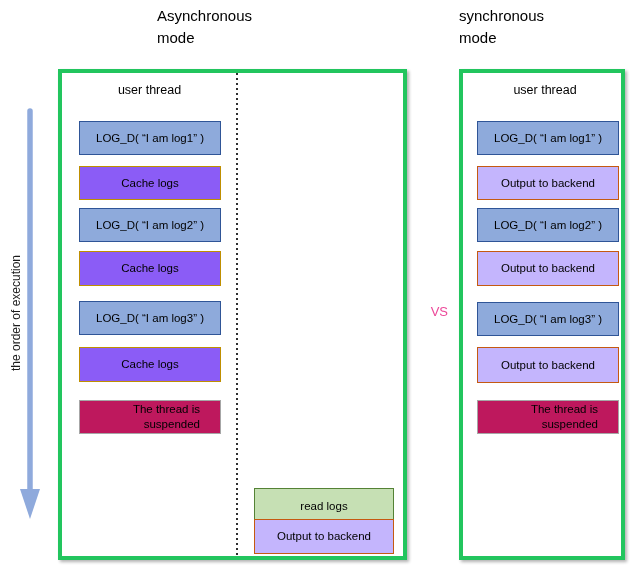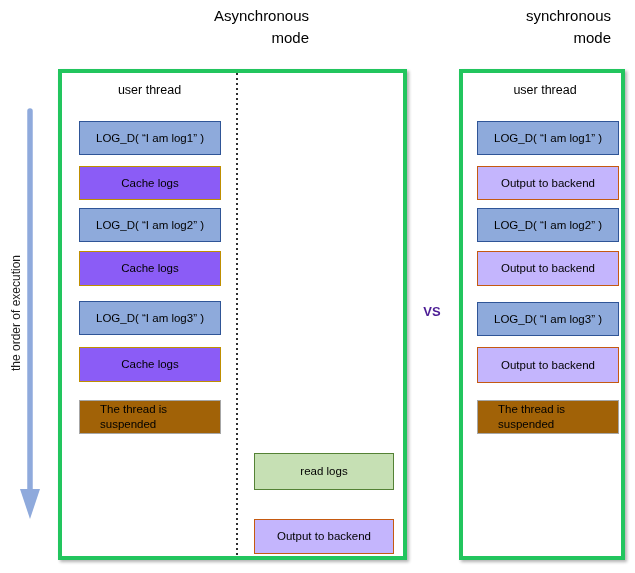--- a/index.html
+++ b/index.html
@@ -1,35 +1,35 @@
 <!DOCTYPE html>
 <html><head>
 <meta charset="utf-8">
 <style>
   html,body{margin:0;padding:0;background:#fff;}
   body{width:635px;height:573px;position:relative;font-family:"Liberation Sans",sans-serif;color:#000;overflow:hidden;}
-  .title{position:absolute;text-align:right;font-size:15px;line-height:22px;}
+  .title{position:absolute;text-align:left;font-size:15px;line-height:22px;}
   .title span{display:block;}
   .panel{position:absolute;box-sizing:border-box;background:#fff;border:4px solid #22c55e;box-shadow:2px 2px 3px rgba(0,0,0,0.30);}
   .panel-async{left:58px;top:69px;width:349px;height:491px;}
   .panel-sync{left:459px;top:69px;width:166px;height:491px;}
   .divider{position:absolute;left:174px;top:0;bottom:0;width:2px;
     background:repeating-linear-gradient(to bottom,#2e2e2e 0px,#2e2e2e 1.6px,transparent 1.6px,transparent 5px);}
   .hdr{position:absolute;top:10px;text-align:center;font-size:12.5px;}
   .hdr-left{left:0;width:175px;}
   .hdr-right{left:175px;width:172px;}
   .hdr-sync{left:0;width:164px;}
-  .box{position:absolute;box-sizing:border-box;width:142px;border:1.5px solid;display:flex;align-items:center;justify-content:center;text-align:left;font-size:11.5px;line-height:1.3;}
+  .box{position:absolute;box-sizing:border-box;width:142px;border:1.5px solid;display:flex;align-items:center;justify-content:center;text-align:right;font-size:11.5px;line-height:1.3;}
   .b-blue{background:#8EAADB;border-color:#2F5597;}
   .b-yellow{background:#8b5cf6;border-color:#BF8F00;}
   .b-orange{background:#c4b5fd;border-color:#C55A11;}
   .b-green{background:#C6E0B4;border-color:#548235;}
-  .b-gray{background:#a16207;border-color:#A6A6A6;}
+  .b-gray{background:#be185d;border-color:#A6A6A6;}
   .narrow{max-width:100px;display:inline-block;}
-  .vs{position:absolute;left:416px;top:304px;width:32px;text-align:center;font-size:13px;color:#4c1d95;font-weight:bold;}
+  .vs{position:absolute;left:416px;top:304px;width:32px;text-align:right;font-size:13px;color:#ec4899;}
   .arrow-svg{position:absolute;left:13px;top:105px;}
   .exec-label{position:absolute;left:16px;top:313px;transform:translate(-50%,-50%) rotate(-90deg);white-space:nowrap;font-size:12px;color:#1a1a1a;}
 </style>
 </head>
 <body>
 
 <div>
 
   <div class="title" style="left:157px;top:5px;width:152px;">
     <span>Asynchronous</span>
@@ -67,21 +67,21 @@
     <div class="box b-blue" style="left:17px;top:228px;height:34px;">
       <span>LOG_D( “I am log3” )</span>
     </div>
     <div class="box b-yellow" style="left:17px;top:274px;height:35px;">
       <span>Cache logs</span>
     </div>
     <div class="box b-gray" style="left:17px;top:327px;height:34px;">
       <span class="narrow">The thread is suspended</span>
     </div>
 
-    <div class="box b-green" style="left:192px;top:380px;width:140px;height:37px;">
+    <div class="box b-green" style="left:192px;top:415px;width:140px;height:37px;">
       <span>read logs</span>
     </div>
     <div class="box b-orange" style="left:192px;top:446px;width:140px;height:35px;">
       <span>Output to backend</span>
     </div>
   </div>
 
   <div class="panel panel-sync">
     <div class="hdr hdr-sync">user thread</div>
 

